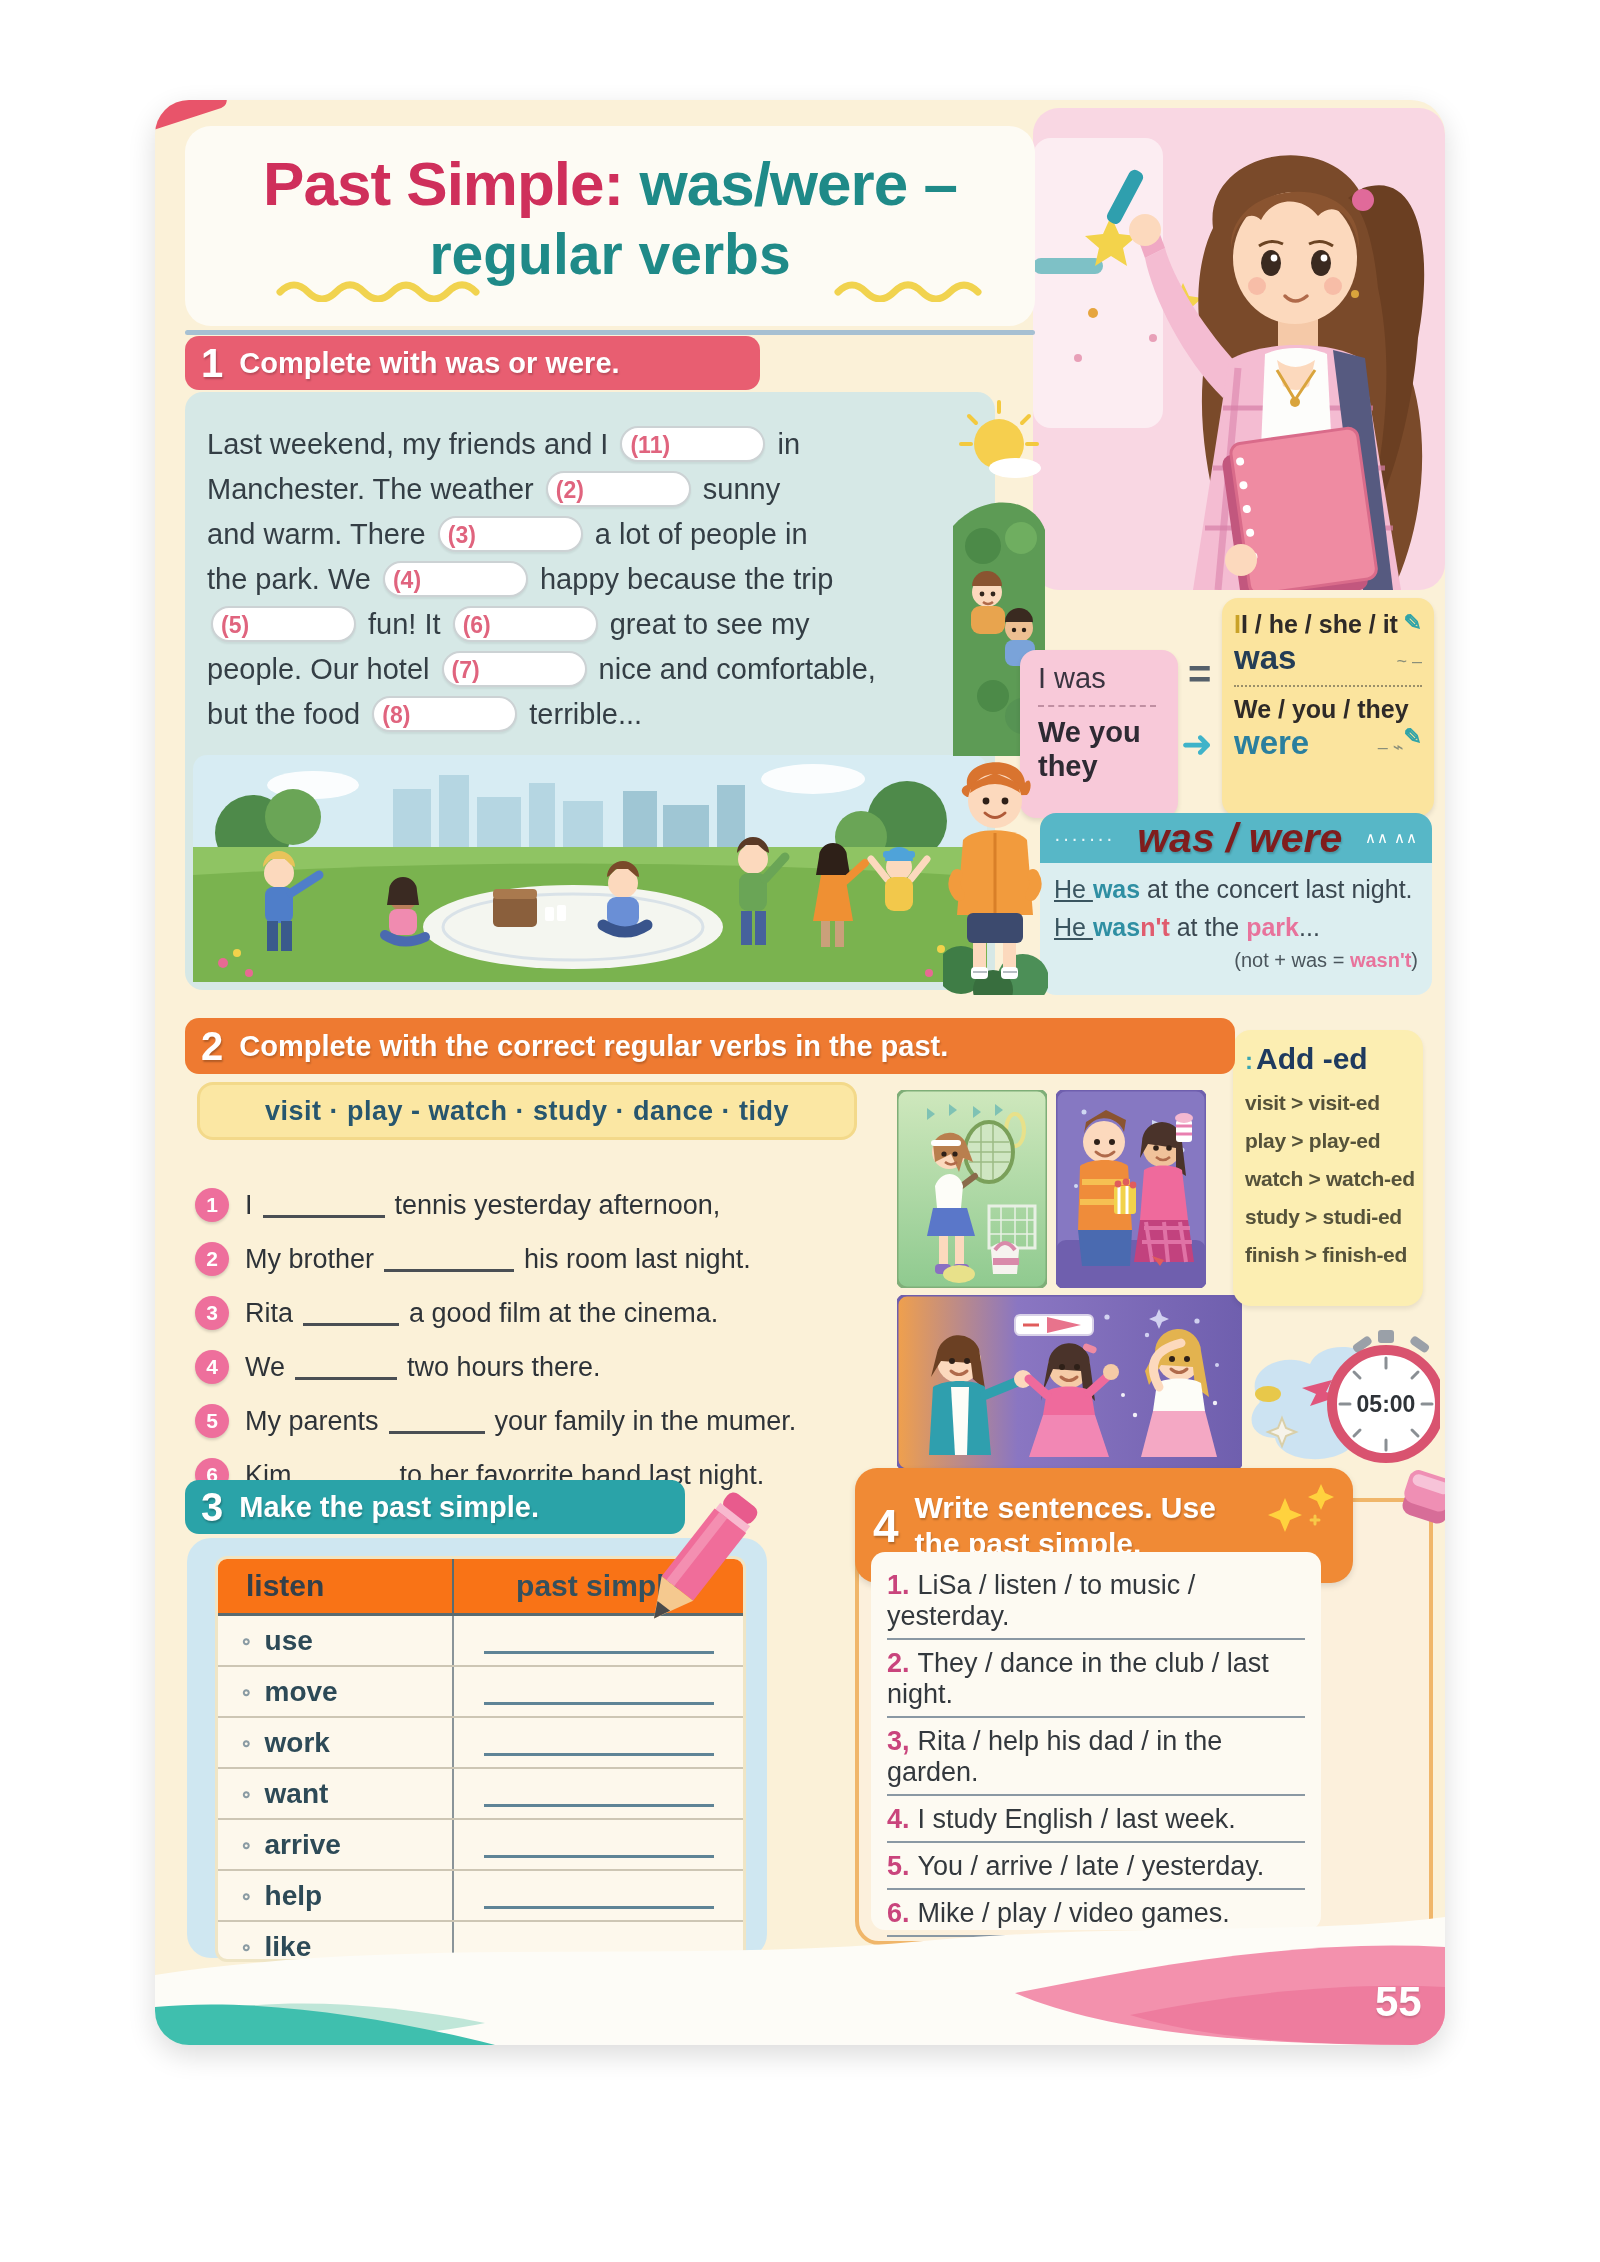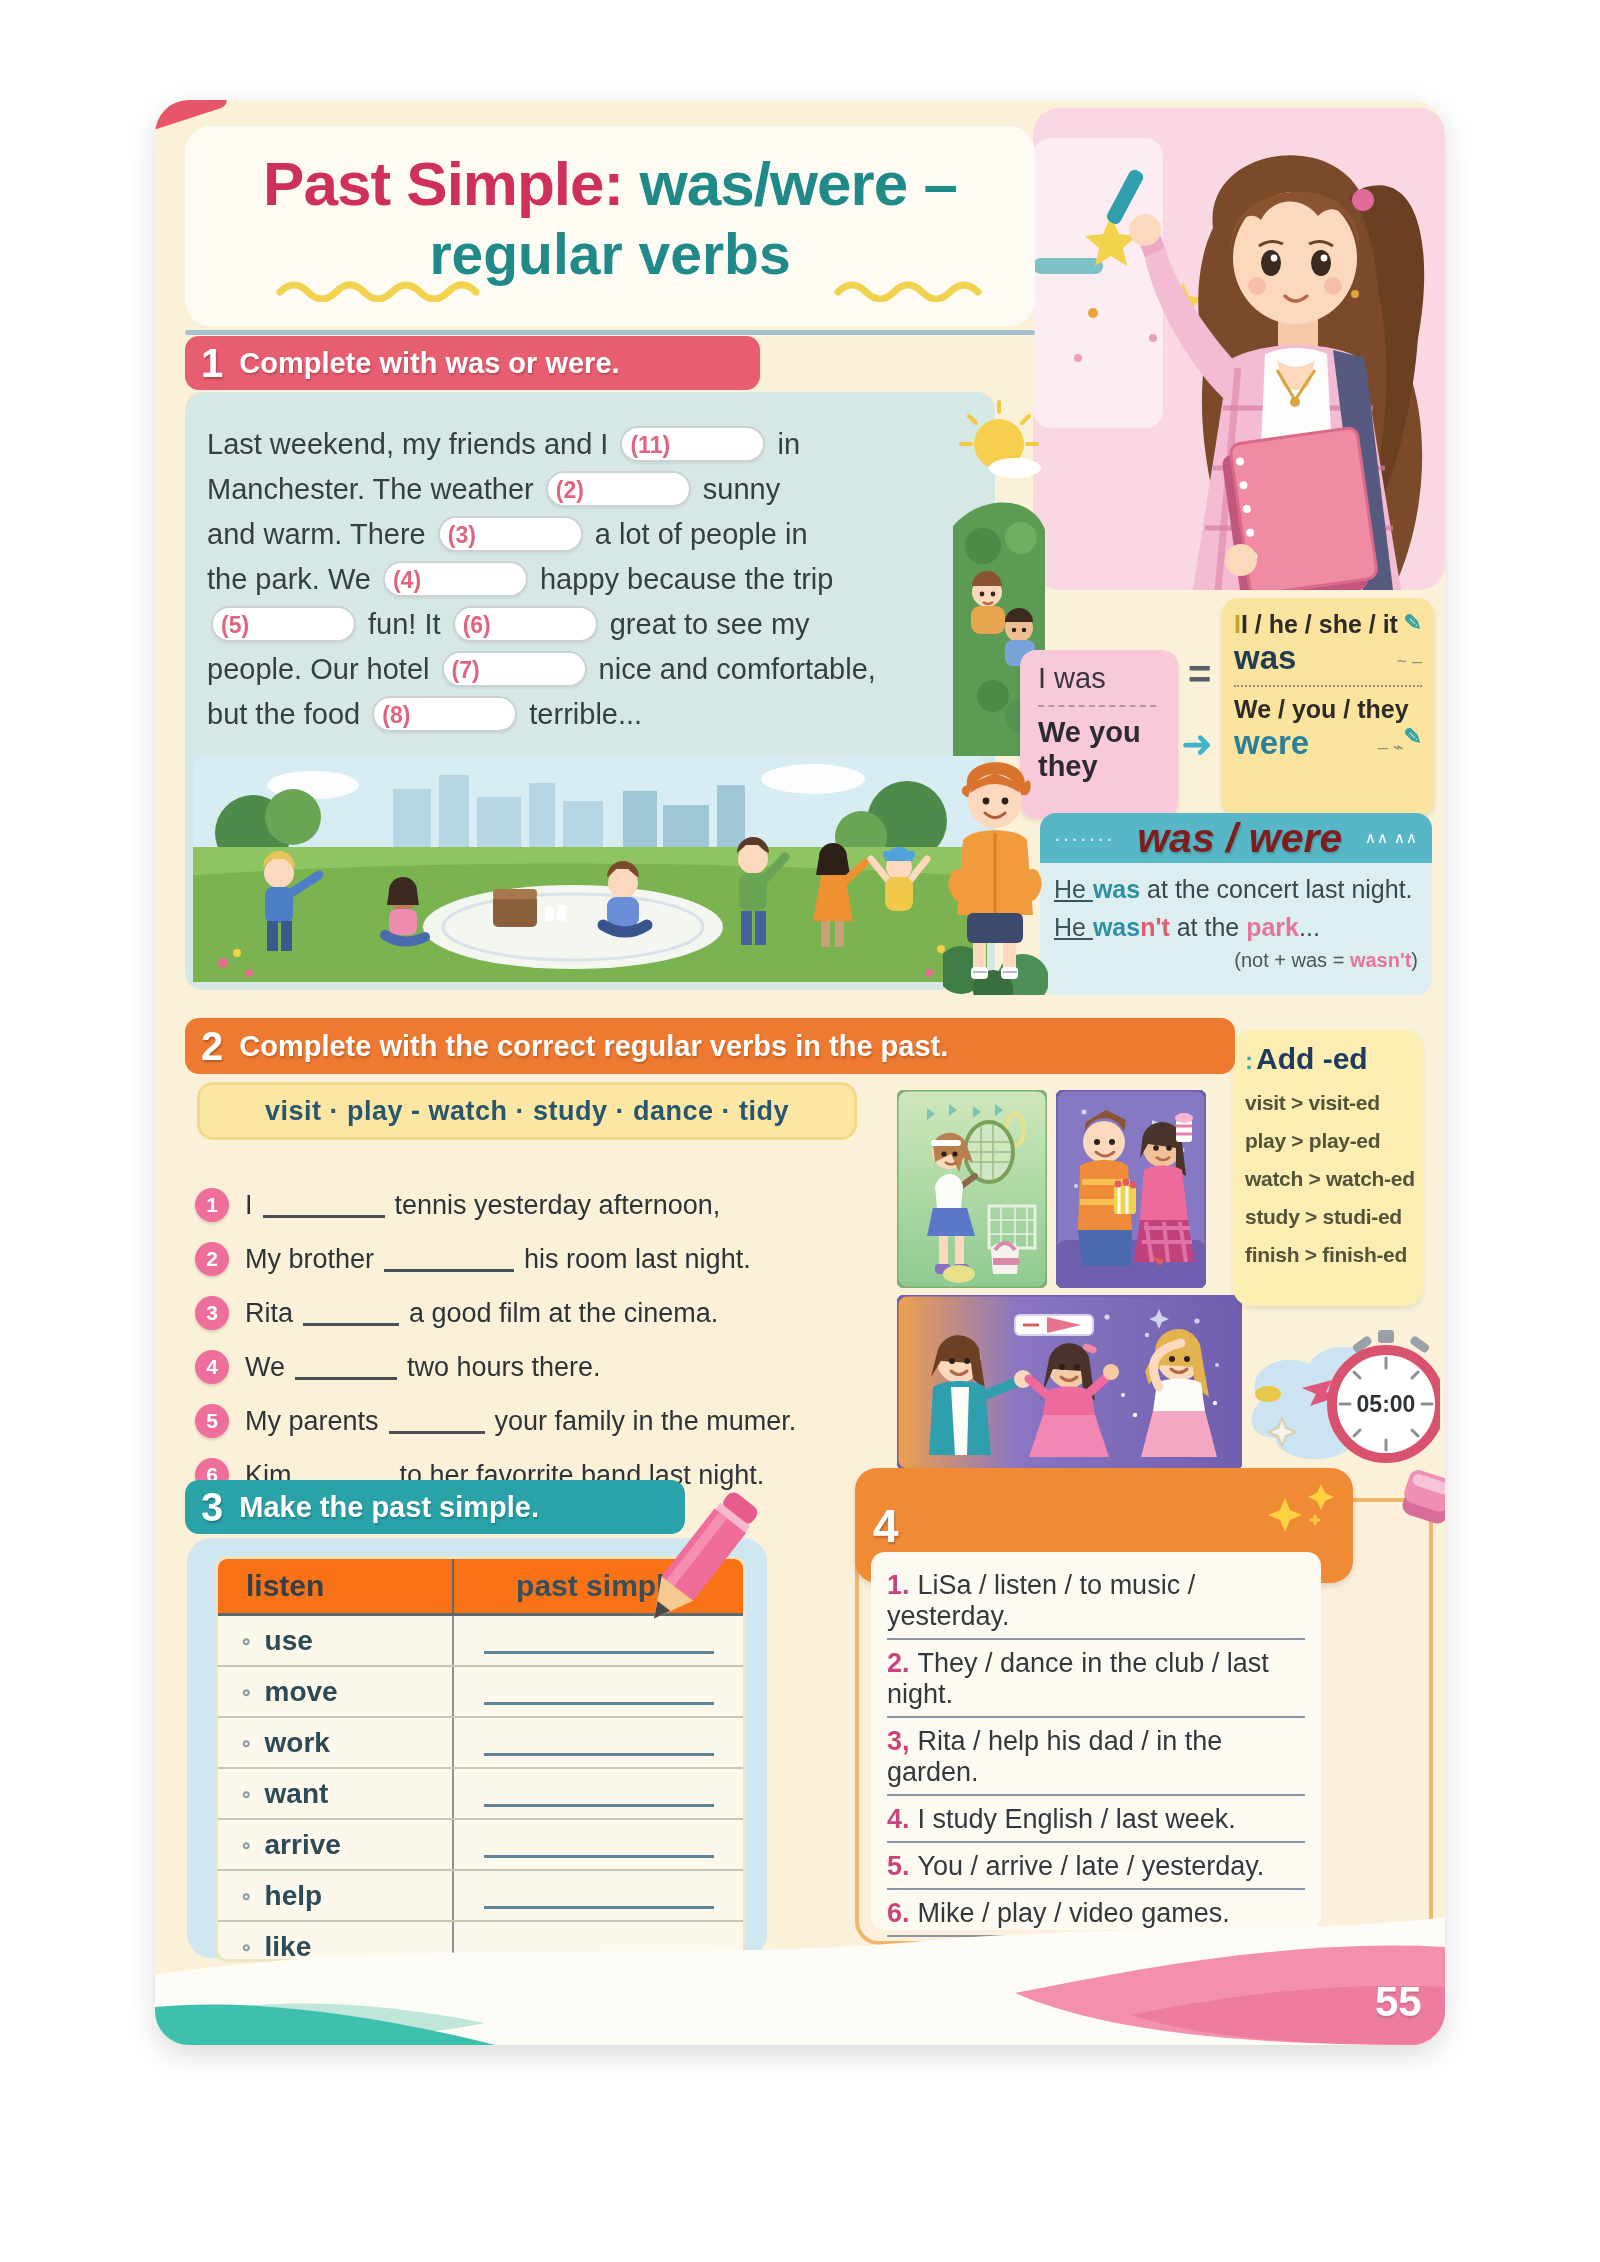--- a/index.html
+++ b/index.html
@@ -725,20 +725,24 @@
       <rect x="56" y="44" width="40" height="86" fill="#f06d9a"></rect>
       <rect x="62" y="44" width="10" height="86" fill="#f48fb1"></rect>
       <polygon points="56,130 96,130 76,168" fill="#f5c98f"></polygon>
       <polygon points="68,152 84,152 76,168" fill="#4a4a4a"></polygon>
     </g>
   </svg>
 
   <div class="ex4-panel"></div>
   <div class="ex4-banner">
     <span class="bnum">4</span>
+    <div class="ex4-lines">
+      <div>Write sentences. Use</div>
+      <div>the past simple.</div>
+    </div>
   </div>
   <svg class="spark" width="80" height="60" viewBox="0 0 80 60">
     <path d="M22 18 l5 12 12 5 -12 5 -5 12 -5 -12 -12 -5 12 -5 Z" fill="#ffd23e"></path>
     <path d="M58 4 l4 9 9 4 -9 4 -4 9 -4 -9 -9 -4 9 -4 Z" fill="#ffd23e"></path>
     <g stroke="#f7c948" stroke-width="3" stroke-linecap="round">
           <path d="M48 40 L56 40"></path>
           <path d="M52 36 L52 44"></path>
         </g>
   </svg>
   <svg class="abs" style="left:1238px;top:1360px;z-index:5;" width="70" height="80" viewBox="0 0 70 80">

